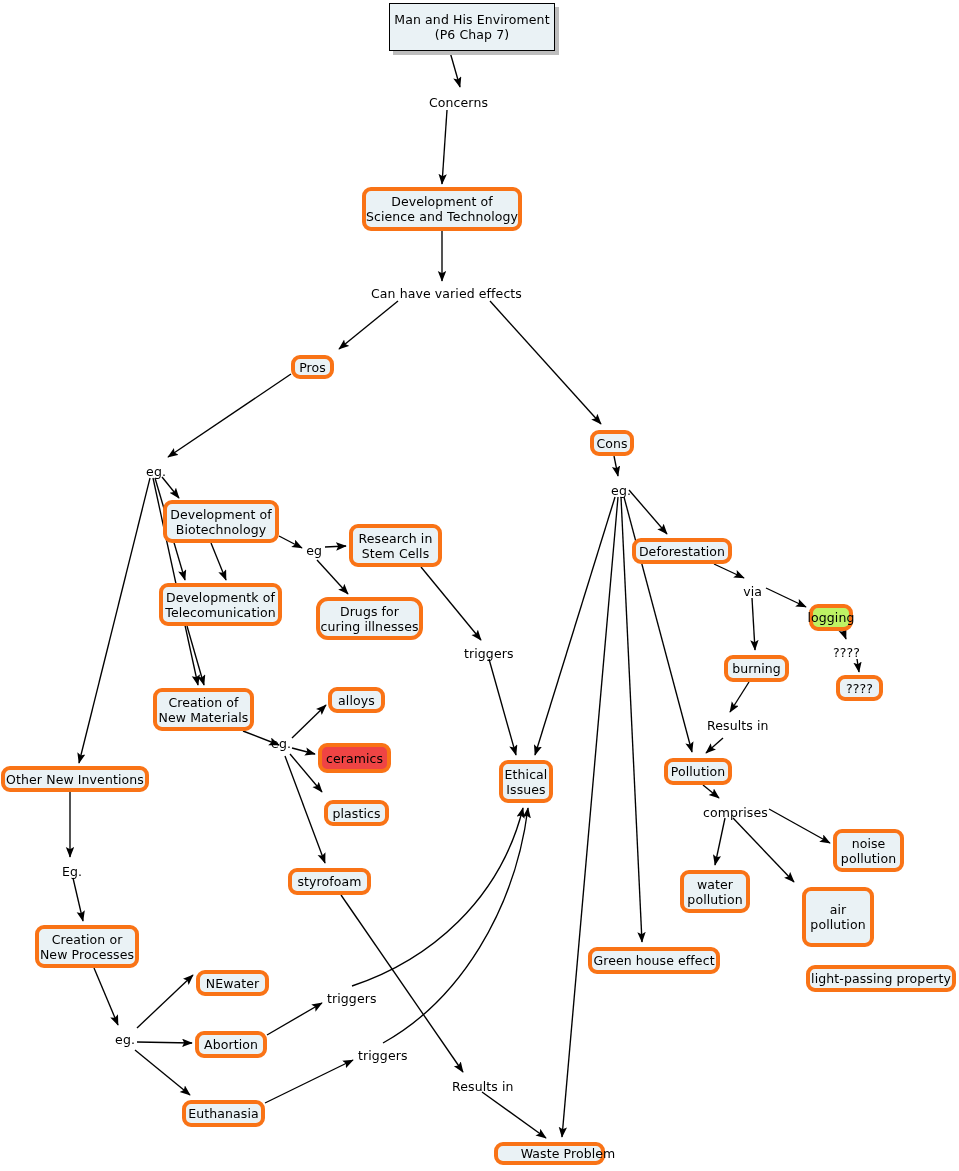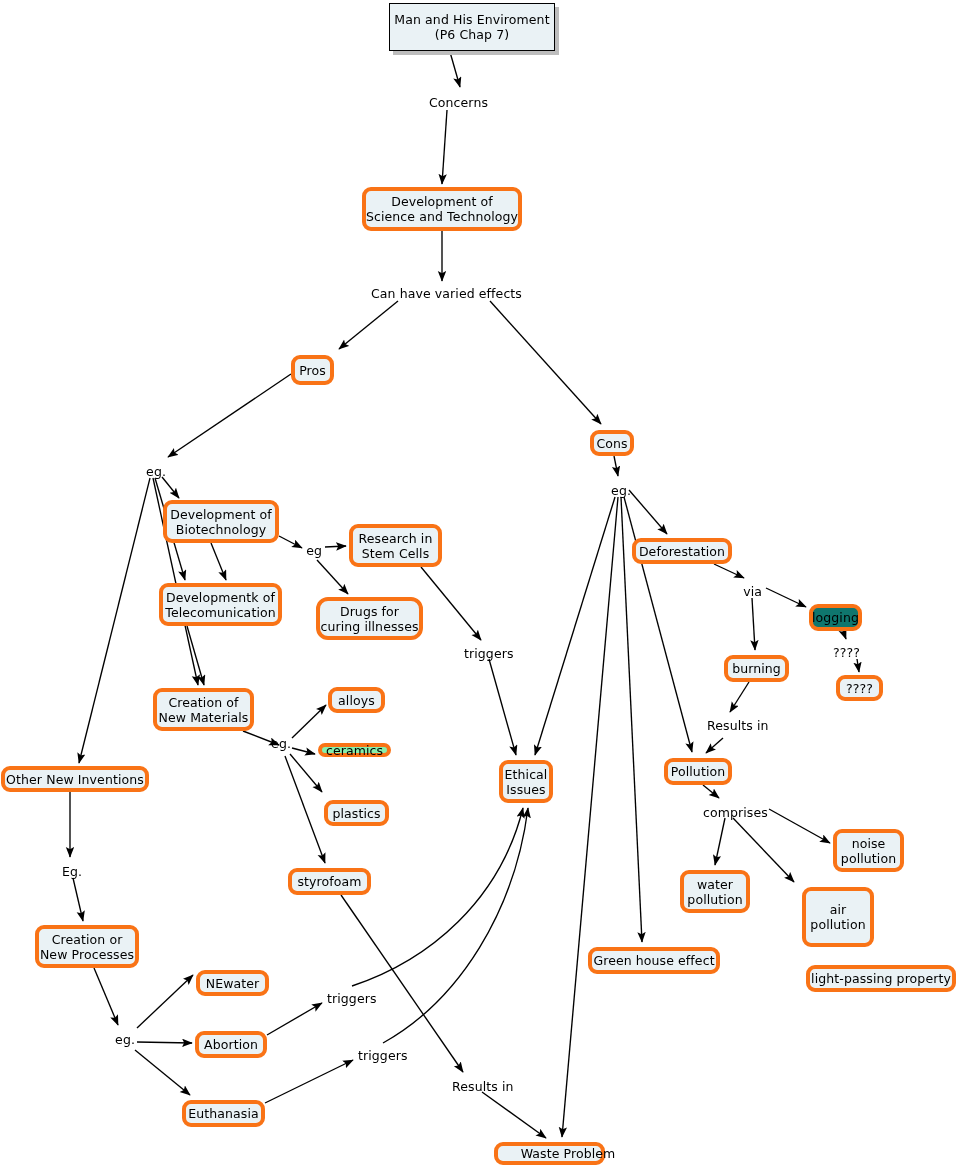--- a/index.html
+++ b/index.html
@@ -119,46 +119,46 @@
         <path d="M 725 818 L 715 865" stroke="#000000" marker-end="url(#arrowhead)"></path>
         <path d="M 733 818 L 794 882" stroke="#000000" marker-end="url(#arrowhead)"></path>
         <path d="M 769 809 L 830 843" stroke="#000000" marker-end="url(#arrowhead)"></path>
       </g>
   </svg>
   <div id="nodes-layer">
       <div class="node square" style="left: 389px; top: 3px; width: 166px; height: 48px; background: rgb(234, 242, 245);">Man and His Enviroment
 (P6 Chap 7)</div>
       <div class="node" style="left: 362px; top: 187px; width: 160px; height: 44px; background: rgb(234, 242, 245);">Development of
 Science and Technology</div>
-      <div class="node" style="left: 291px; top: 355px; width: 43px; height: 30px; background: rgb(234, 242, 245);">Pros</div>
+      <div class="node" style="left: 291px; top: 355px; width: 43px; height: 24px; background: rgb(234, 242, 245);">Pros</div>
       <div class="node" style="left: 590px; top: 430px; width: 44px; height: 26px; background: rgb(234, 242, 245);">Cons</div>
       <div class="node" style="left: 163px; top: 500px; width: 116px; height: 43px; background: rgb(234, 242, 245);">Development of
 Biotechnology</div>
       <div class="node" style="left: 159px; top: 583px; width: 123px; height: 43px; background: rgb(234, 242, 245);">Developmentk of
 Telecomunication</div>
       <div class="node" style="left: 349px; top: 524px; width: 93px; height: 43px; background: rgb(234, 242, 245);">Research in
 Stem Cells</div>
       <div class="node" style="left: 316px; top: 597px; width: 107px; height: 43px; background: rgb(234, 242, 245); border-radius: 12px;">Drugs for
 curing illnesses</div>
       <div class="node" style="left: 153px; top: 688px; width: 101px; height: 43px; background: rgb(234, 242, 245);">Creation of
 New Materials</div>
       <div class="node" style="left: 328px; top: 687px; width: 57px; height: 26px; background: rgb(234, 242, 245);">alloys</div>
-      <div class="node" style="left: 318px; top: 743px; width: 73px; height: 14px; background: #86efac; border-radius: 11px;">ceramics</div>
+      <div class="node" style="left: 318px; top: 743px; width: 73px; height: 30px; background: #ef4444;">ceramics</div>
       <div class="node" style="left: 324px; top: 800px; width: 65px; height: 26px; background: rgb(234, 242, 245);">plastics</div>
       <div class="node" style="left: 288px; top: 868px; width: 83px; height: 27px; background: rgb(234, 242, 245);">styrofoam</div>
       <div class="node" style="left: 1px; top: 766px; width: 148px; height: 26px; background: rgb(234, 242, 245);">Other New Inventions</div>
       <div class="node" style="left: 35px; top: 925px; width: 104px; height: 43px; background: rgb(234, 242, 245);">Creation or
 New Processes</div>
       <div class="node" style="left: 196px; top: 958px; width: 73px; height: 26px; background: rgb(234, 242, 245); margin-top: 12px;">NEwater</div>
       <div class="node" style="left: 195px; top: 1031px; width: 72px; height: 27px; background: rgb(234, 242, 245);">Abortion</div>
       <div class="node" style="left: 182px; top: 1100px; width: 83px; height: 27px; background: rgb(234, 242, 245);">Euthanasia</div>
       <div class="node" style="left: 499px; top: 760px; width: 54px; height: 43px; background: rgb(234, 242, 245);">Ethical
 Issues</div>
       <div class="node" style="left: 632px; top: 538px; width: 100px; height: 26px; background: rgb(234, 242, 245);">Deforestation</div>
-      <div class="node" style="left: 809px; top: 604px; width: 53px; height: 27px; background: #0f766e;">logging</div>
+      <div class="node" style="left: 809px; top: 604px; width: 44px; height: 27px; background: #bef264;">logging</div>
       <div class="node" style="left: 836px; top: 675px; width: 47px; height: 26px; background: rgb(234, 242, 245);">????</div>
       <div class="node" style="left: 724px; top: 655px; width: 65px; height: 27px; background: rgb(234, 242, 245);">burning</div>
       <div class="node" style="left: 664px; top: 758px; width: 68px; height: 27px; background: rgb(234, 242, 245);">Pollution</div>
       <div class="node" style="left: 680px; top: 870px; width: 70px; height: 43px; background: rgb(234, 242, 245);">water
 pollution</div>
       <div class="node" style="left: 770px; top: 887px; width: 72px; height: 60px; background: rgb(234, 242, 245); margin-left: 32px;">air
 pollution</div>
       <div class="node" style="left: 833px; top: 829px; width: 71px; height: 43px; background: rgb(234, 242, 245);">noise
 pollution</div>
       <div class="node" style="left: 588px; top: 947px; width: 132px; height: 27px; background: rgb(234, 242, 245);">Green house effect</div>

